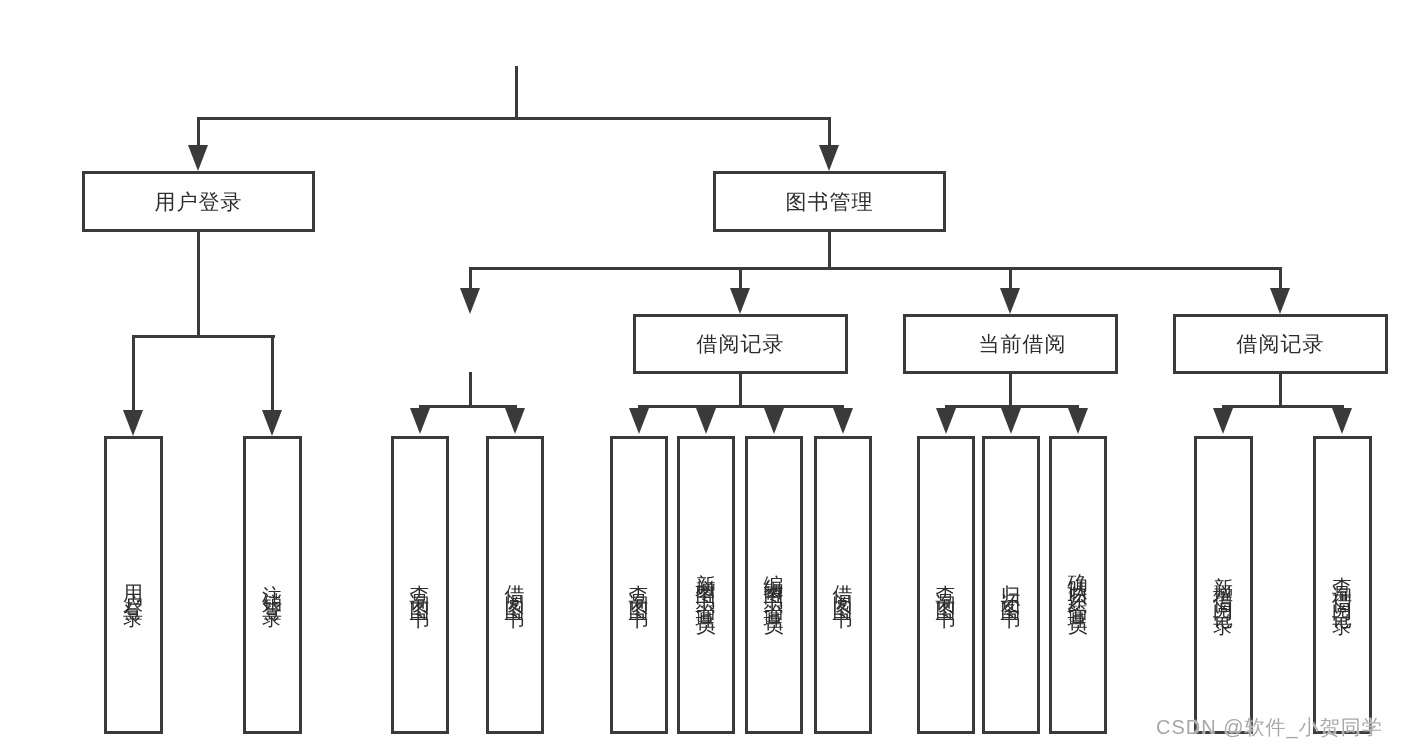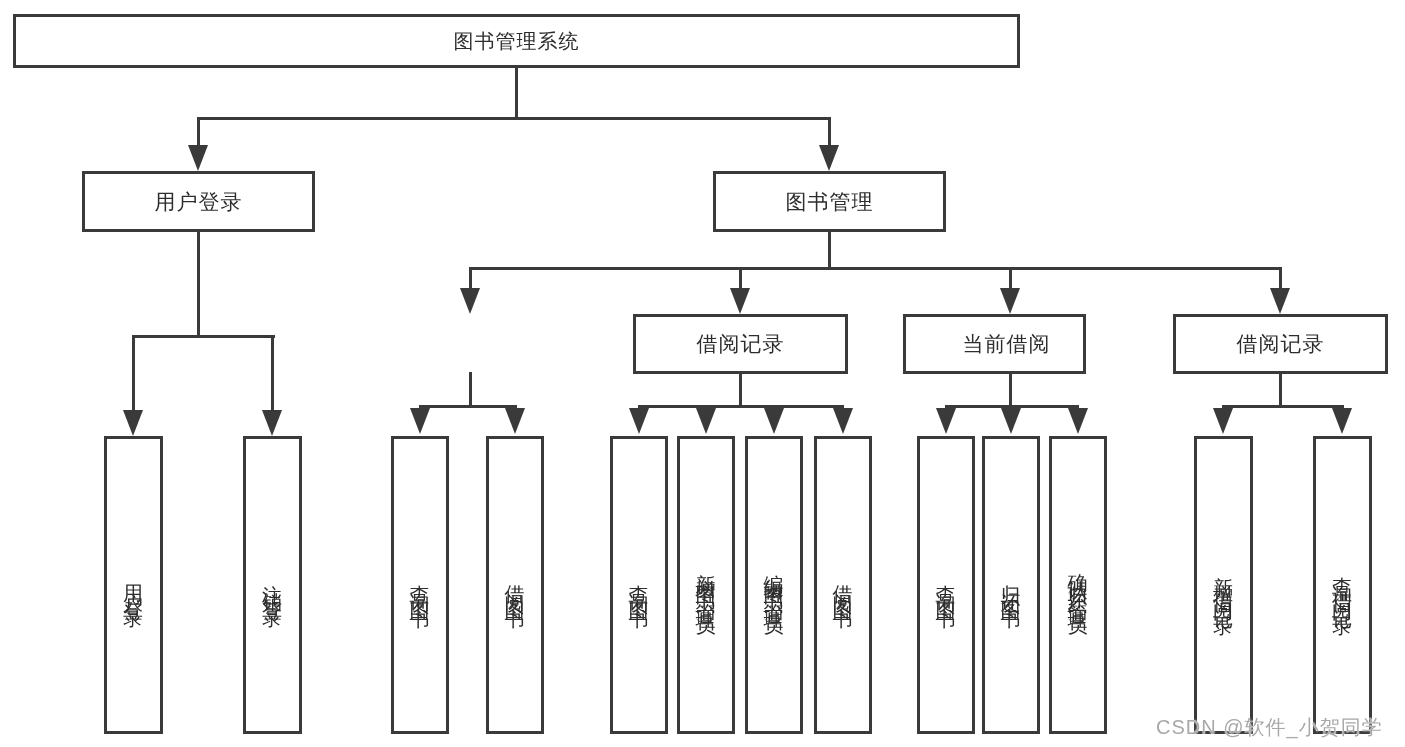--- a/index.html
+++ b/index.html
@@ -100,38 +100,35 @@
   <div class="line" style="left:945px; top:405px; width:134px; height:3px;"></div>
   <div class="arr" style="left:936px; top:408px;"></div>
   <div class="arr" style="left:1001px; top:408px;"></div>
   <div class="arr" style="left:1068px; top:408px;"></div>
 
   <div class="line" style="left:1279px; top:372px; width:3px; height:36px;"></div>
   <div class="line" style="left:1222px; top:405px; width:122px; height:3px;"></div>
   <div class="arr" style="left:1213px; top:408px;"></div>
   <div class="arr" style="left:1332px; top:408px;"></div>
 
-  <div class="nbox hbox root-box" style="left:13px; top:14px; width:1007px; height:54px;">
-    <span>图书管理系统</span>
-  </div>
 
   <div class="nbox hbox" style="left:82px; top:171px; width:233px; height:61px;">
     <span>用户登录</span>
   </div>
 
   <div class="nbox hbox" style="left:713px; top:171px; width:233px; height:61px;">
     <span>图书管理</span>
   </div>
 
 
   <div class="nbox hbox" style="left:633px; top:314px; width:215px; height:60px;">
     <span>借阅记录</span>
   </div>
 
-  <div class="nbox hbox" style="left:903px; top:314px; width:183px; height:60px;padding-left:24px;">
+  <div class="nbox hbox" style="left:903px; top:314px; width:215px; height:60px;padding-left:24px;">
     <span>当前借阅</span>
   </div>
 
   <div class="nbox hbox" style="left:1173px; top:314px; width:215px; height:60px;">
     <span>借阅记录</span>
   </div>
 
   <div class="nbox vbox" style="left:104px; top:436px; width:59px; height:298px;">
     <span>用户登录</span>
   </div>

